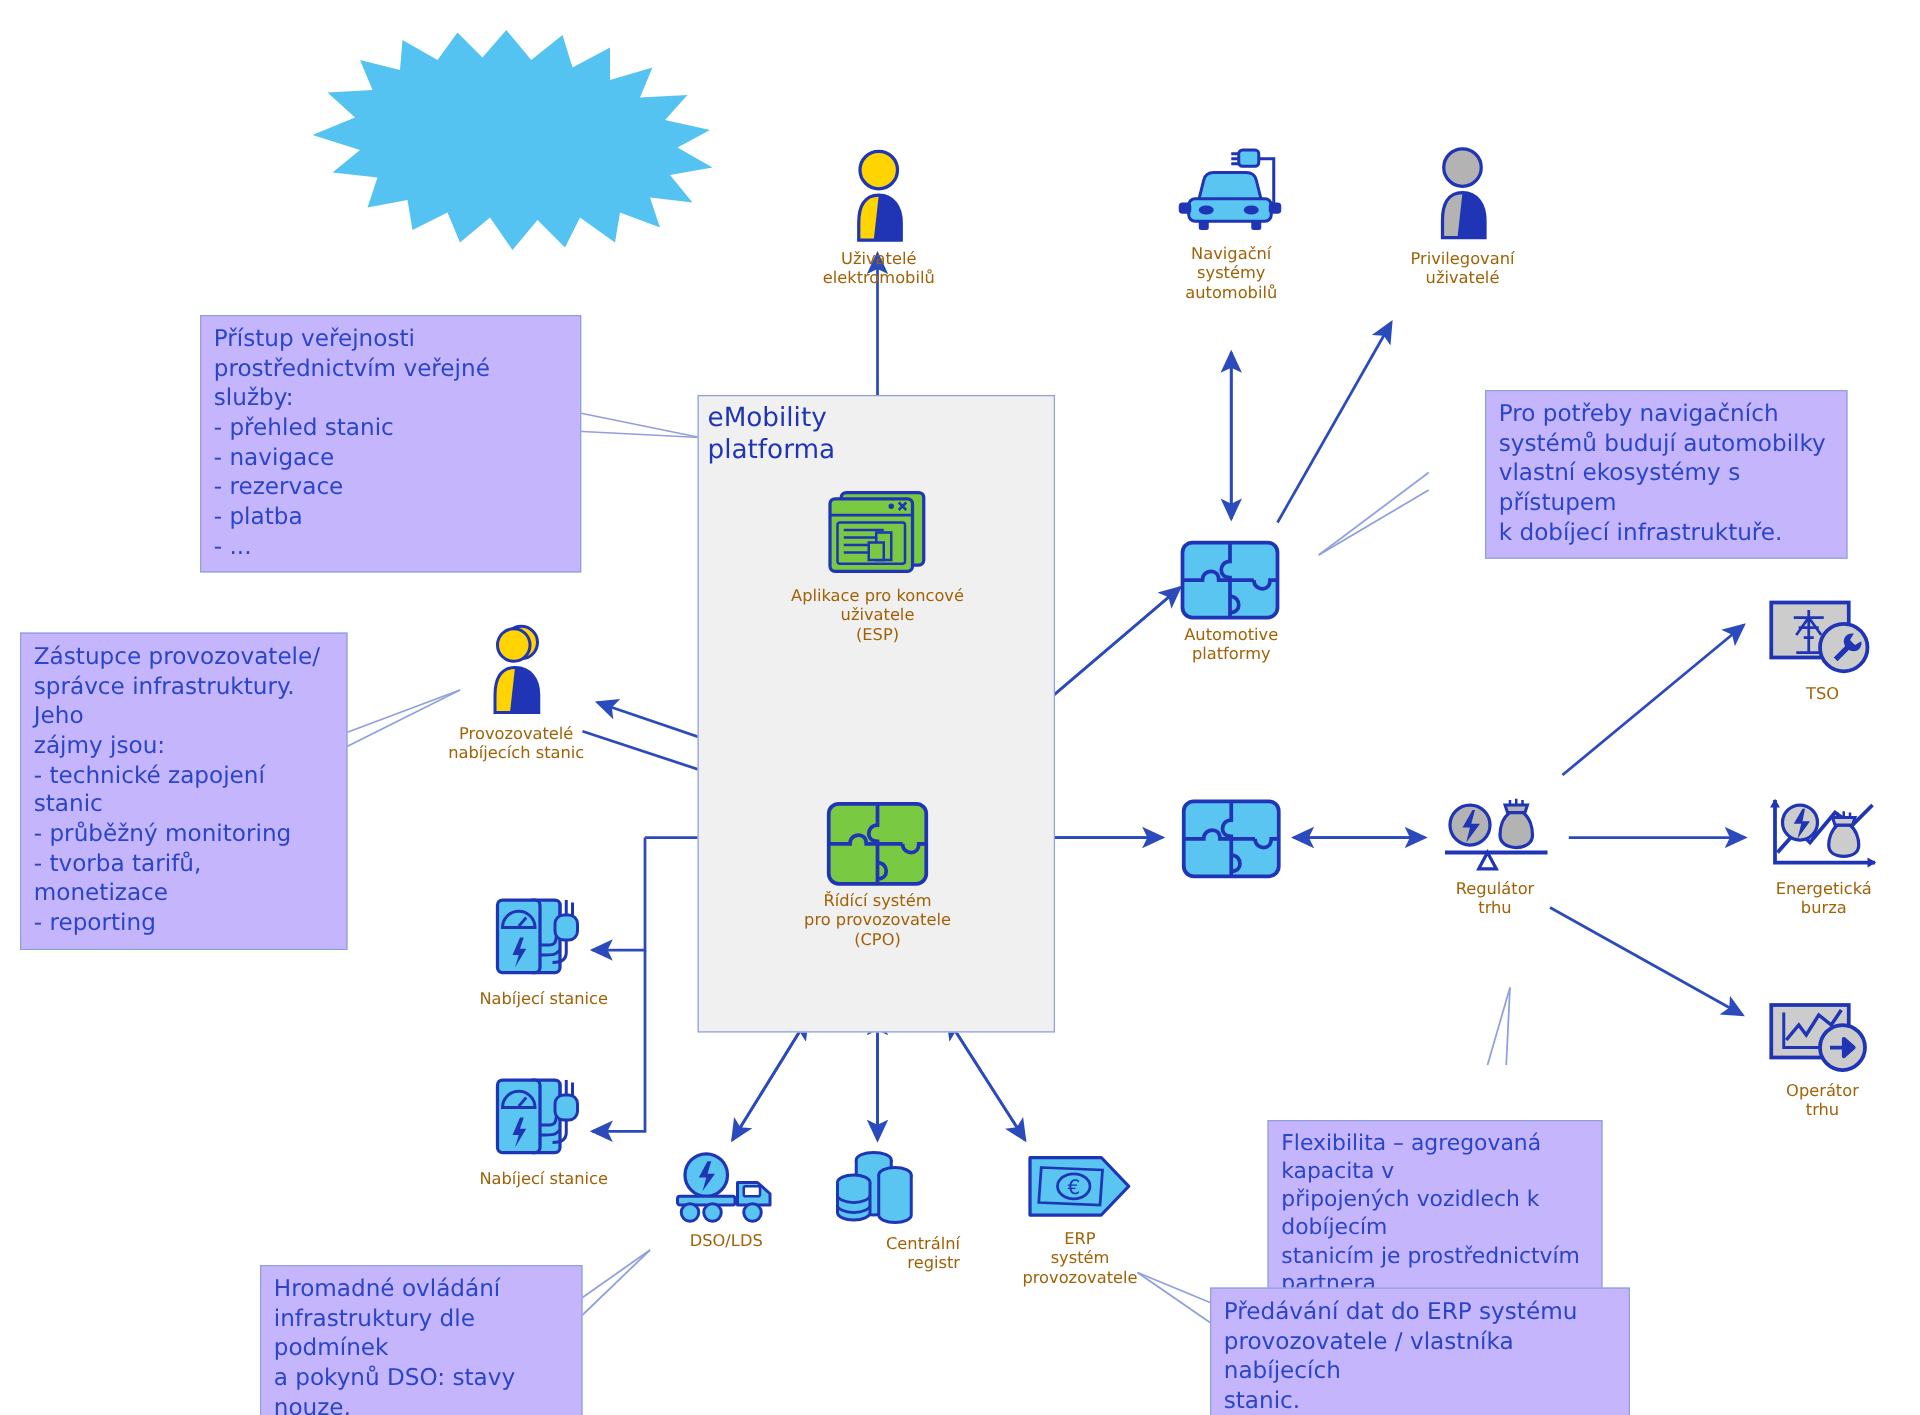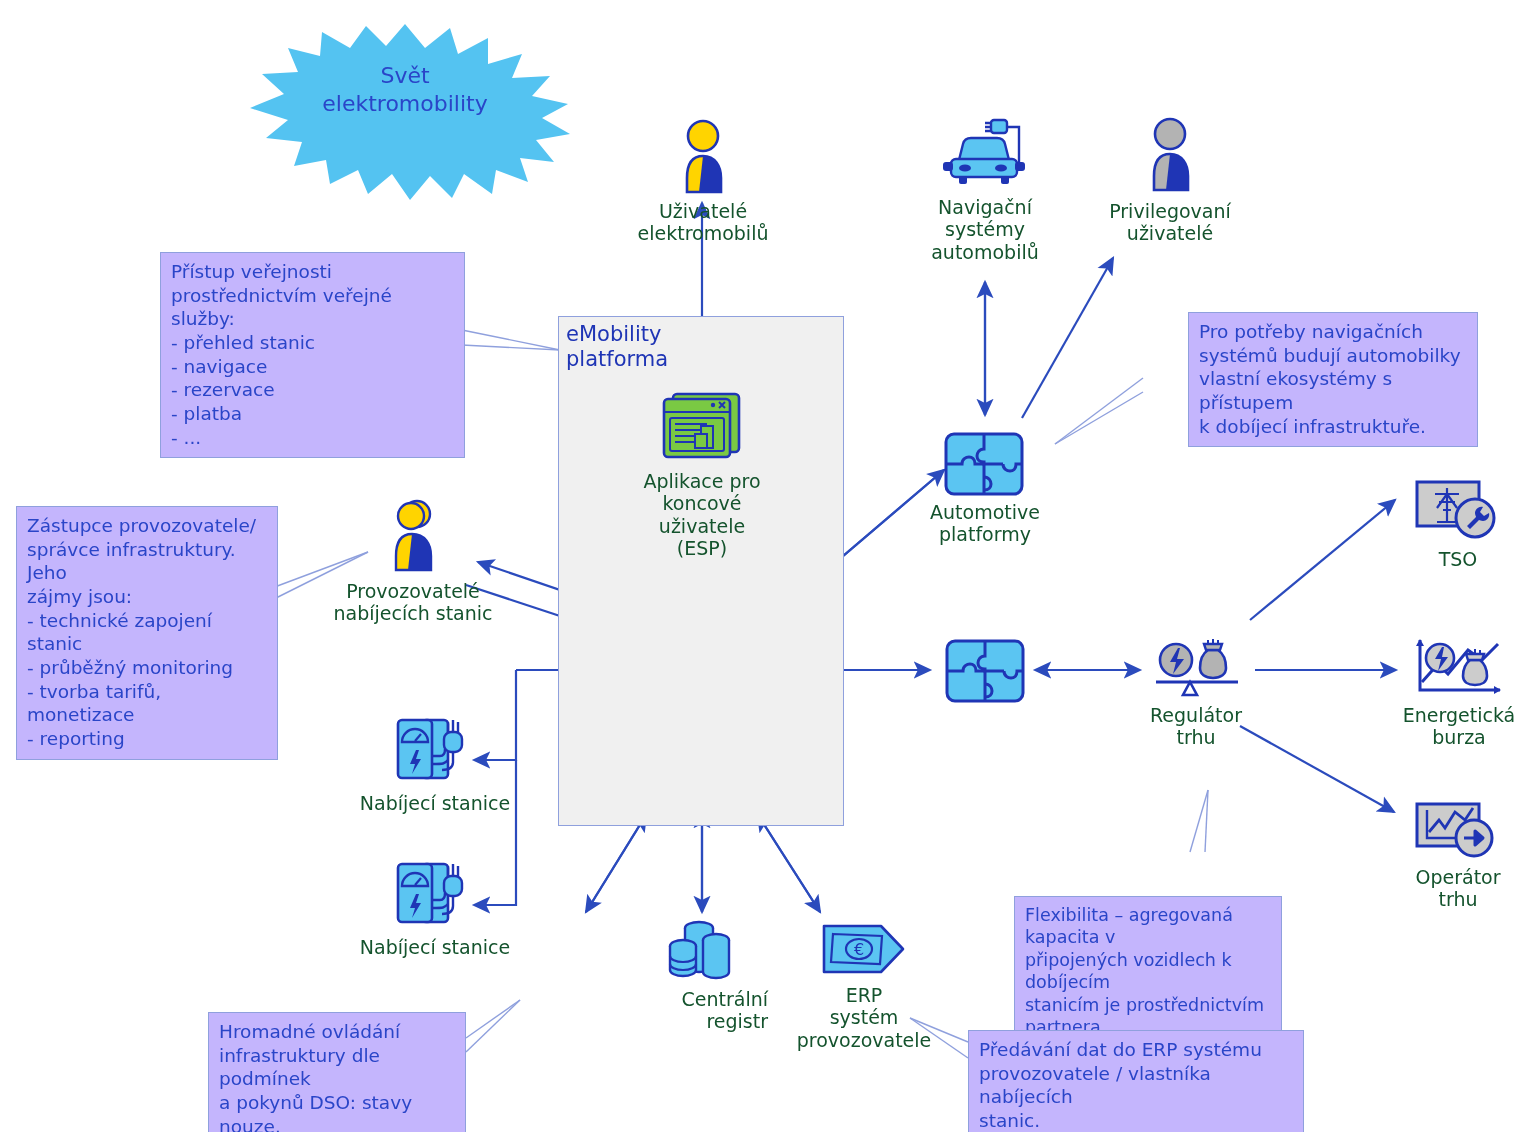--- a/index.html
+++ b/index.html
@@ -1,20 +1,20 @@
 <!DOCTYPE html>
 <html><head>
 <meta charset="utf-8">
 <style>
   html,body{margin:0;padding:0;background:#ffffff;}
   body{width:1536px;height:1132px;position:relative;overflow:hidden;
        font-family:"DejaVu Sans","Liberation Sans",sans-serif;}
   #stage{position:absolute;left:0;top:0;width:1536px;height:1132px;}
   .node{position:absolute;text-align:center;color:#1f35b5;line-height:1.18;}
-  .node .lbl{font-size:19px;color:#14532d;white-space:pre-line;margin-top:4px;}
+  .node .lbl{font-size:13px;color:#a16207;white-space:pre-line;margin-top:4px;}
   .icon{display:block;margin:0 auto;}
   .callout{position:absolute;background:#c4b5fd;border:1px solid #8fa0dd;
            color:#2a45c8;font-size:18.5px;line-height:1.28;padding:7px 9px 8px 10px;
            white-space:pre-line;box-sizing:border-box;}
   .platformbox{position:absolute;background:#f0f0f0;border:1px solid #8fa0dd;box-sizing:border-box;}
   .platformtitle{position:absolute;color:#1f35b5;font-size:21px;line-height:1.2;white-space:pre-line;}
   .bursttext{position:absolute;color:#2a45c8;font-size:22px;line-height:1.25;
              text-align:center;white-space:pre-line;width:260px;}
   svg{overflow:visible;}
 </style>
@@ -90,22 +90,20 @@
       <path d="M466,1038 L520,1000"></path>
       <path d="M466,1052 L520,1000"></path>
       <path d="M968,1042 L910,1018"></path>
       <path d="M968,1058 L910,1018"></path>
     </g>
   </svg>
 
   <svg width="330" height="180" style="position:absolute;left:240px;top:22px">
     <polygon points="165,2 185,26 210,6 218,32 248,16 248,42 282,32 272,56 310,54 292,74 328,82 302,96 330,112 296,118 314,140 280,136 288,160 256,148 252,172 224,152 212,176 190,154 170,178 152,152 128,172 118,148 90,162 86,138 54,144 62,120 26,116 48,98 10,86 44,72 22,52 58,50 48,26 80,34 82,10 110,26 126,4 146,24" fill="#54c3f1"></polygon>
   </svg>
-  <div class="bursttext" style="left:275px;top:62px;">Svět
-elektromobility</div>
 
   <div class="platformbox" style="left:558px;top:316px;width:286px;height:510px;"></div>
   <div class="platformtitle" style="left:566px;top:322px;">eMobility
 platforma</div>
 
   <div class="node" style="left:632px;top:120px;width:142px;">
     <svg class="icon" width="52" height="76" viewBox="0 0 52 76">
       <circle cx="26" cy="16" r="15" fill="#ffd400" stroke="#1f35b5" stroke-width="2.6"></circle>
       <path d="M26,36 C38,36 44,46 44,58 L44,72 L10,72 L10,58 C10,46 14,36 26,36 Z" fill="#ffd400" stroke="#1f35b5" stroke-width="2.6"></path>
       <path d="M26,36 C38,36 44,46 44,58 L44,72 L22,72 Z" fill="#1f35b5"></path>
@@ -153,20 +151,33 @@
       <rect x="11" y="28" width="54" height="33" rx="2" fill="none" stroke="#1f35b5" stroke-width="2"></rect>
       <path d="M16,34 L48,34 M16,40 L48,40 M16,46 L40,46 M16,52 L40,52" stroke="#1f35b5" stroke-width="2"></path>
       <rect x="42" y="36" width="12" height="22" fill="#7ac943" stroke="#1f35b5" stroke-width="2"></rect>
       <rect x="36" y="44" width="12" height="14" fill="#7ac943" stroke="#1f35b5" stroke-width="2"></rect>
     </svg>
     <div class="lbl">Aplikace pro koncové
 uživatele
 (ESP)</div>
   </div>
 
+  <div class="node" style="left:602px;top:640px;width:200px;">
+    <svg class="icon" width="84" height="70" viewBox="0 0 84 70">
+      <rect x="3" y="3" width="78" height="64" rx="8" fill="#7ac943" stroke="#1f35b5" stroke-width="3"></rect>
+      <path d="M42,3 L42,20 C37,20 35,24 35,27 C35,30 37,33 42,33 L42,35 L62,35" fill="none" stroke="#1f35b5" stroke-width="3"></path>
+      <path d="M42,35 L42,67" fill="none" stroke="#1f35b5" stroke-width="3"></path>
+      <path d="M3,35 L20,35 C20,30 24,28 27,28 C30,28 33,30 33,35 L42,35" fill="none" stroke="#1f35b5" stroke-width="3"></path>
+      <path d="M62,35 C62,40 66,42 69,42 C72,42 75,40 75,35 L81,35" fill="none" stroke="#1f35b5" stroke-width="3"></path>
+      <path d="M42,50 C47,50 49,54 49,57 C49,60 47,63 42,63" fill="none" stroke="#1f35b5" stroke-width="3"></path>
+    </svg>
+    <div class="lbl">Řídící systém
+pro provozovatele
+(CPO)</div>
+  </div>
 
   <div class="node" style="left:906px;top:431px;width:158px;">
     <svg class="icon" width="84" height="66" viewBox="0 0 84 66">
       <rect x="3" y="3" width="76" height="60" rx="8" fill="#5bc5f2" stroke="#1f35b5" stroke-width="3"></rect>
       <path d="M41,3 L41,18 C36,18 34,22 34,25 C34,28 36,31 41,31 L41,33 L60,33" fill="none" stroke="#1f35b5" stroke-width="3"></path>
       <path d="M41,33 L41,63" fill="none" stroke="#1f35b5" stroke-width="3"></path>
       <path d="M3,33 L19,33 C19,28 23,26 26,26 C29,26 32,28 32,33 L41,33" fill="none" stroke="#1f35b5" stroke-width="3"></path>
       <path d="M60,33 C60,38 64,40 67,40 C70,40 73,38 73,33 L79,33" fill="none" stroke="#1f35b5" stroke-width="3"></path>
       <path d="M41,46 C46,46 48,50 48,53 C48,56 46,59 41,59" fill="none" stroke="#1f35b5" stroke-width="3"></path>
     </svg>
@@ -210,20 +221,33 @@
       <path d="M24,36 L18,50 L23,50 L20,60 L29,45 L24,45 L27,36 Z" fill="#1f35b5"></path>
       <path d="M40,42 L48,42 C52,42 53,38 53,35" fill="none" stroke="#1f35b5" stroke-width="2.4"></path>
       <path d="M40,50 C52,50 52,50 56,46" fill="none" stroke="#1f35b5" stroke-width="2.4"></path>
       <rect x="52" y="18" width="18" height="20" rx="7" fill="#5bc5f2" stroke="#1f35b5" stroke-width="2.4"></rect>
       <path d="M56,18 L56,8 M61,18 L61,6 M66,18 L66,8" stroke="#1f35b5" stroke-width="2.4"></path>
       <path d="M61,38 L61,48 C61,54 56,56 50,56" fill="none" stroke="#1f35b5" stroke-width="2.4"></path>
     </svg>
     <div class="lbl">Nabíjecí stanice</div>
   </div>
 
+  <div class="node" style="left:506px;top:920px;width:150px;">
+    <svg class="icon" width="86" height="62" viewBox="0 0 86 62">
+      <circle cx="27" cy="20" r="17" fill="#5bc5f2" stroke="#1f35b5" stroke-width="2.6"></circle>
+      <path d="M28,9 L21,22 L27,22 L24,33 L34,19 L28,19 L31,9 Z" fill="#1f35b5"></path>
+      <rect x="4" y="37" width="46" height="7" rx="2" fill="#5bc5f2" stroke="#1f35b5" stroke-width="2.4"></rect>
+      <path d="M52,26 L68,26 L78,35 L78,44 L52,44 Z" fill="#5bc5f2" stroke="#1f35b5" stroke-width="2.4" stroke-linejoin="round"></path>
+      <rect x="57" y="29" width="13" height="8" rx="1.5" fill="#fff" stroke="#1f35b5" stroke-width="2"></rect>
+      <circle cx="14" cy="50" r="7" fill="#5bc5f2" stroke="#1f35b5" stroke-width="2.4"></circle>
+      <circle cx="32" cy="50" r="7" fill="#5bc5f2" stroke="#1f35b5" stroke-width="2.4"></circle>
+      <circle cx="64" cy="50" r="7" fill="#5bc5f2" stroke="#1f35b5" stroke-width="2.4"></circle>
+    </svg>
+    <div class="lbl">DSO/LDS</div>
+  </div>
 
   <div class="node" style="left:636px;top:920px;width:132px;text-align:right;">
     <svg class="icon" width="72" height="64" viewBox="0 0 72 64">
       <ellipse cx="33" cy="8" rx="14" ry="6" fill="#5bc5f2" stroke="#1f35b5" stroke-width="2.4"></ellipse>
       <path d="M19,8 L19,46 A14,6 0 0 0 47,46 L47,8" fill="#5bc5f2" stroke="#1f35b5" stroke-width="2.4"></path>
       <ellipse cx="17" cy="26" rx="13" ry="6" fill="#5bc5f2" stroke="#1f35b5" stroke-width="2.4"></ellipse>
       <path d="M4,26 L4,50 A13,6 0 0 0 30,50 L30,26" fill="#5bc5f2" stroke="#1f35b5" stroke-width="2.4"></path>
       <path d="M4,36 A13,6 0 0 0 30,36" fill="none" stroke="#1f35b5" stroke-width="2.2"></path>
       <path d="M4,44 A13,6 0 0 0 30,44" fill="none" stroke="#1f35b5" stroke-width="2.2"></path>
       <ellipse cx="50" cy="20" rx="13" ry="6" fill="#5bc5f2" stroke="#1f35b5" stroke-width="2.4"></ellipse>

